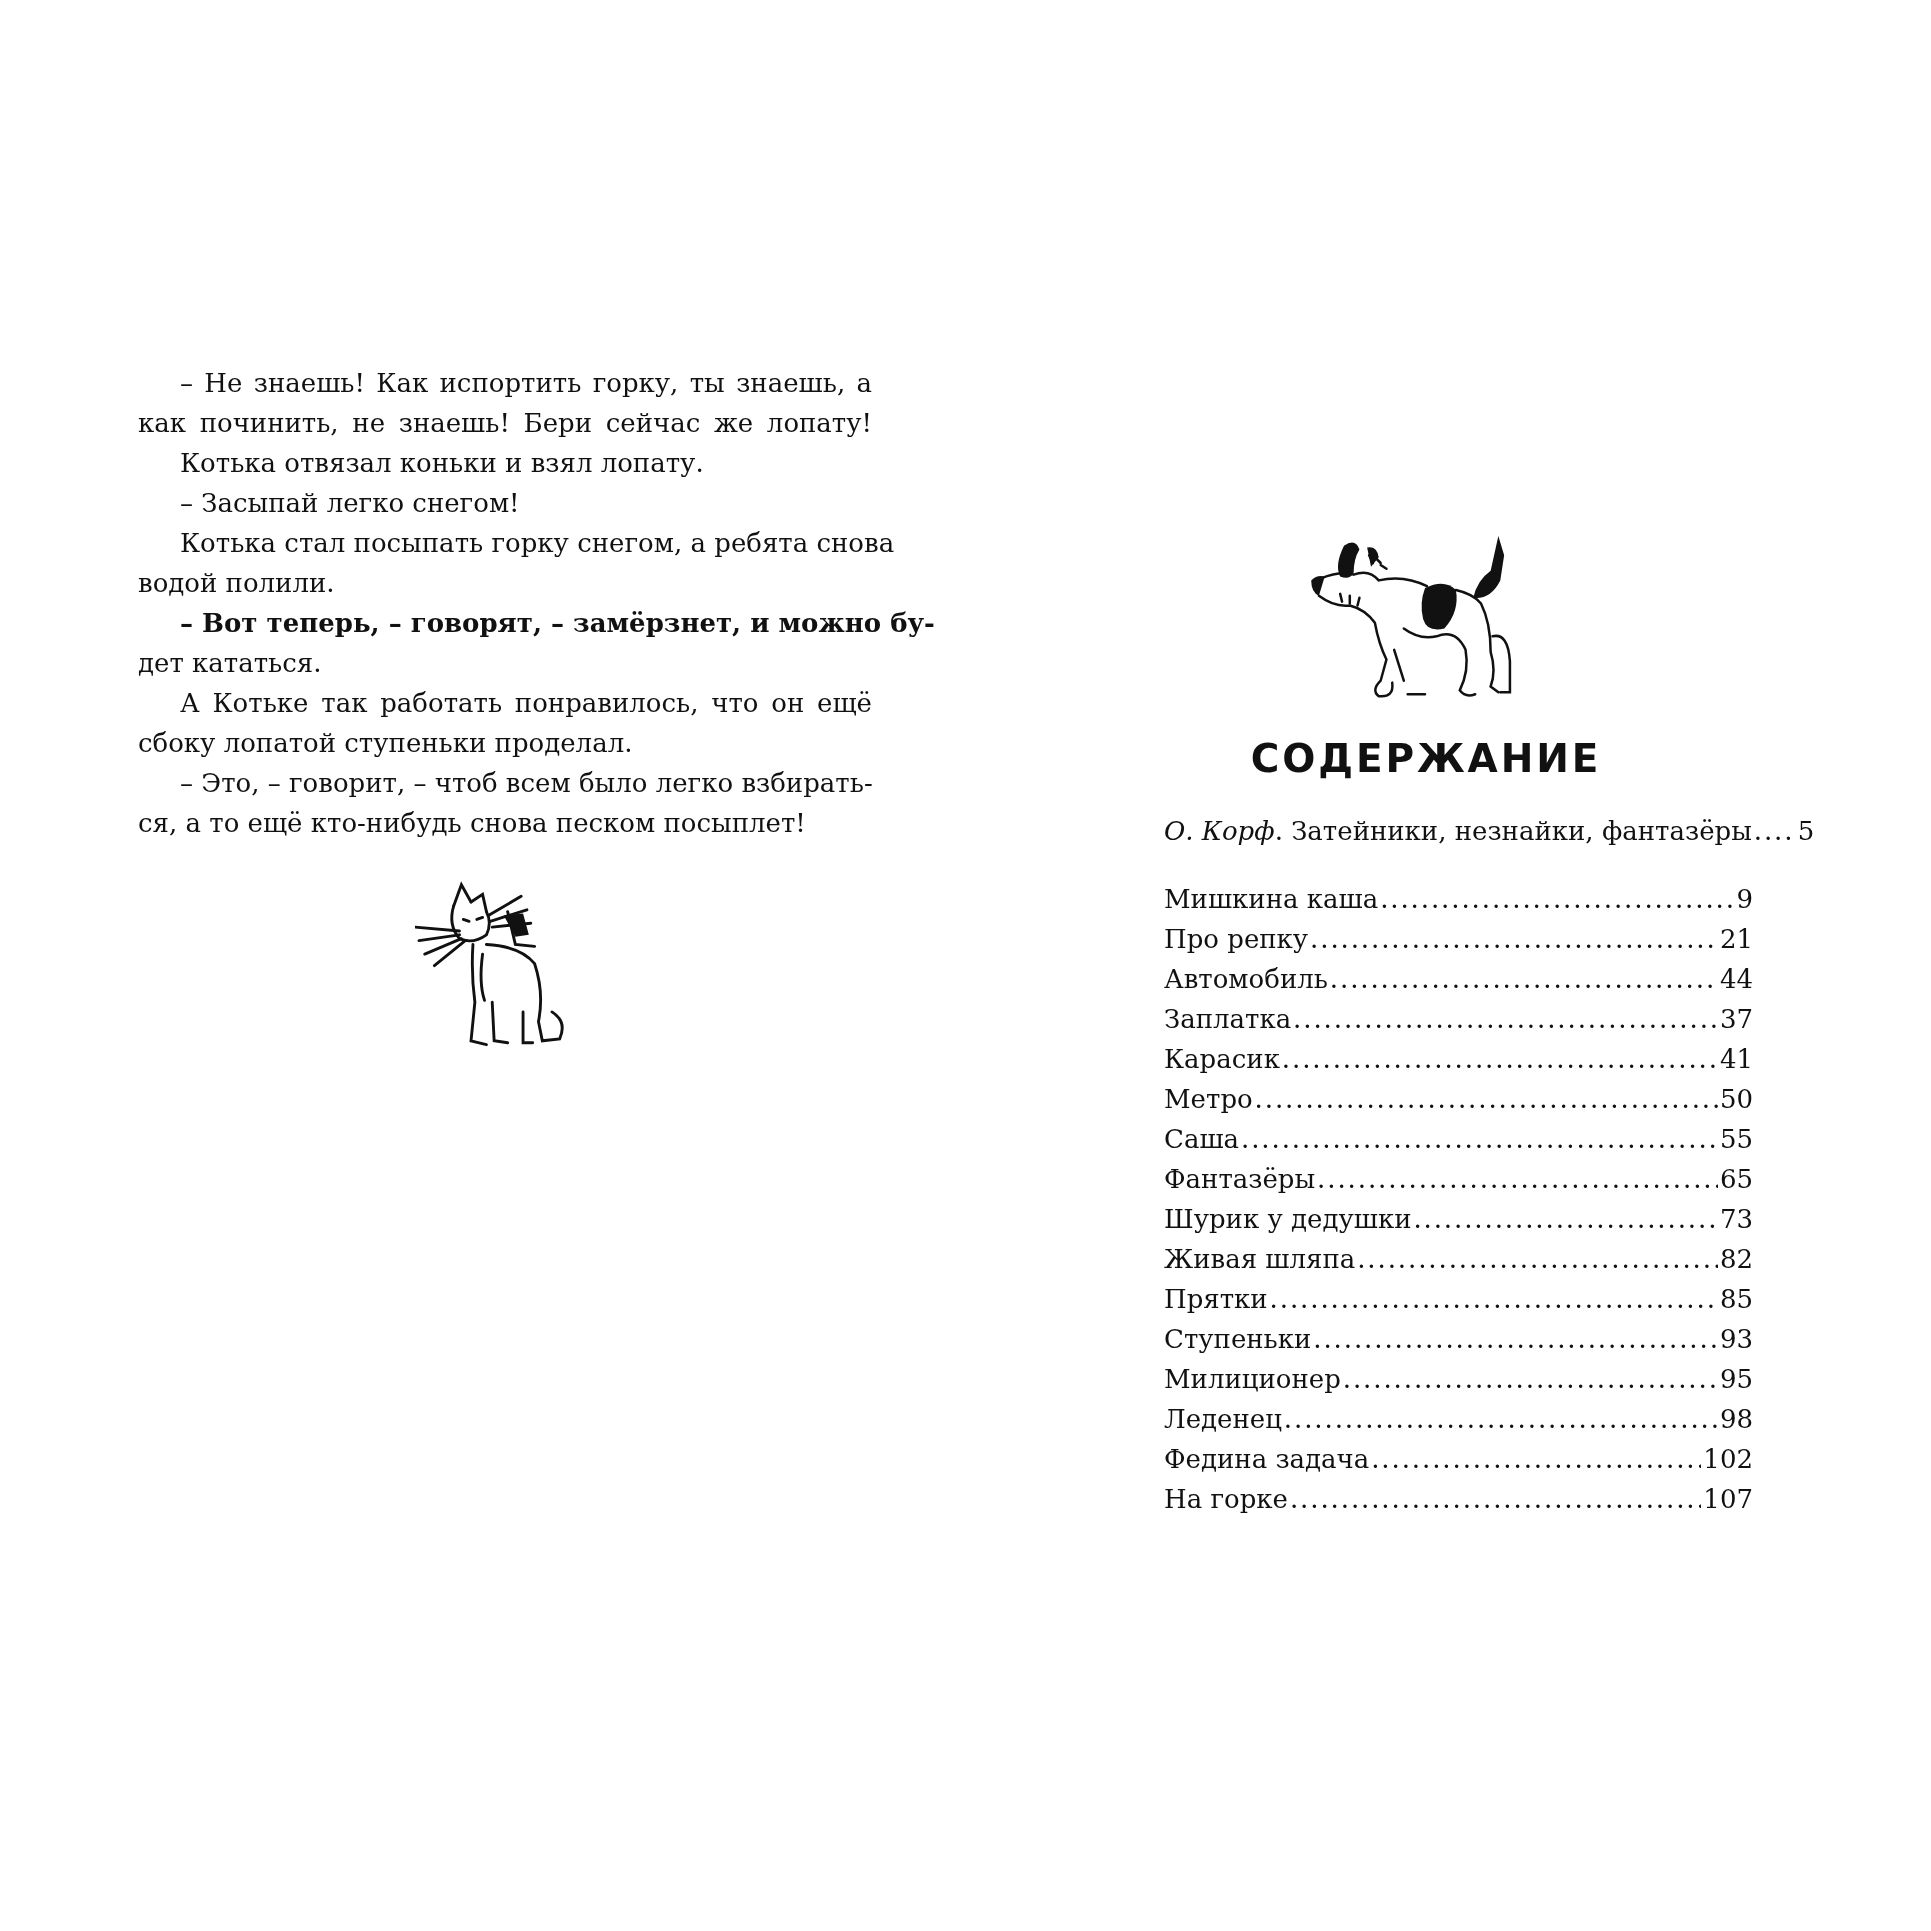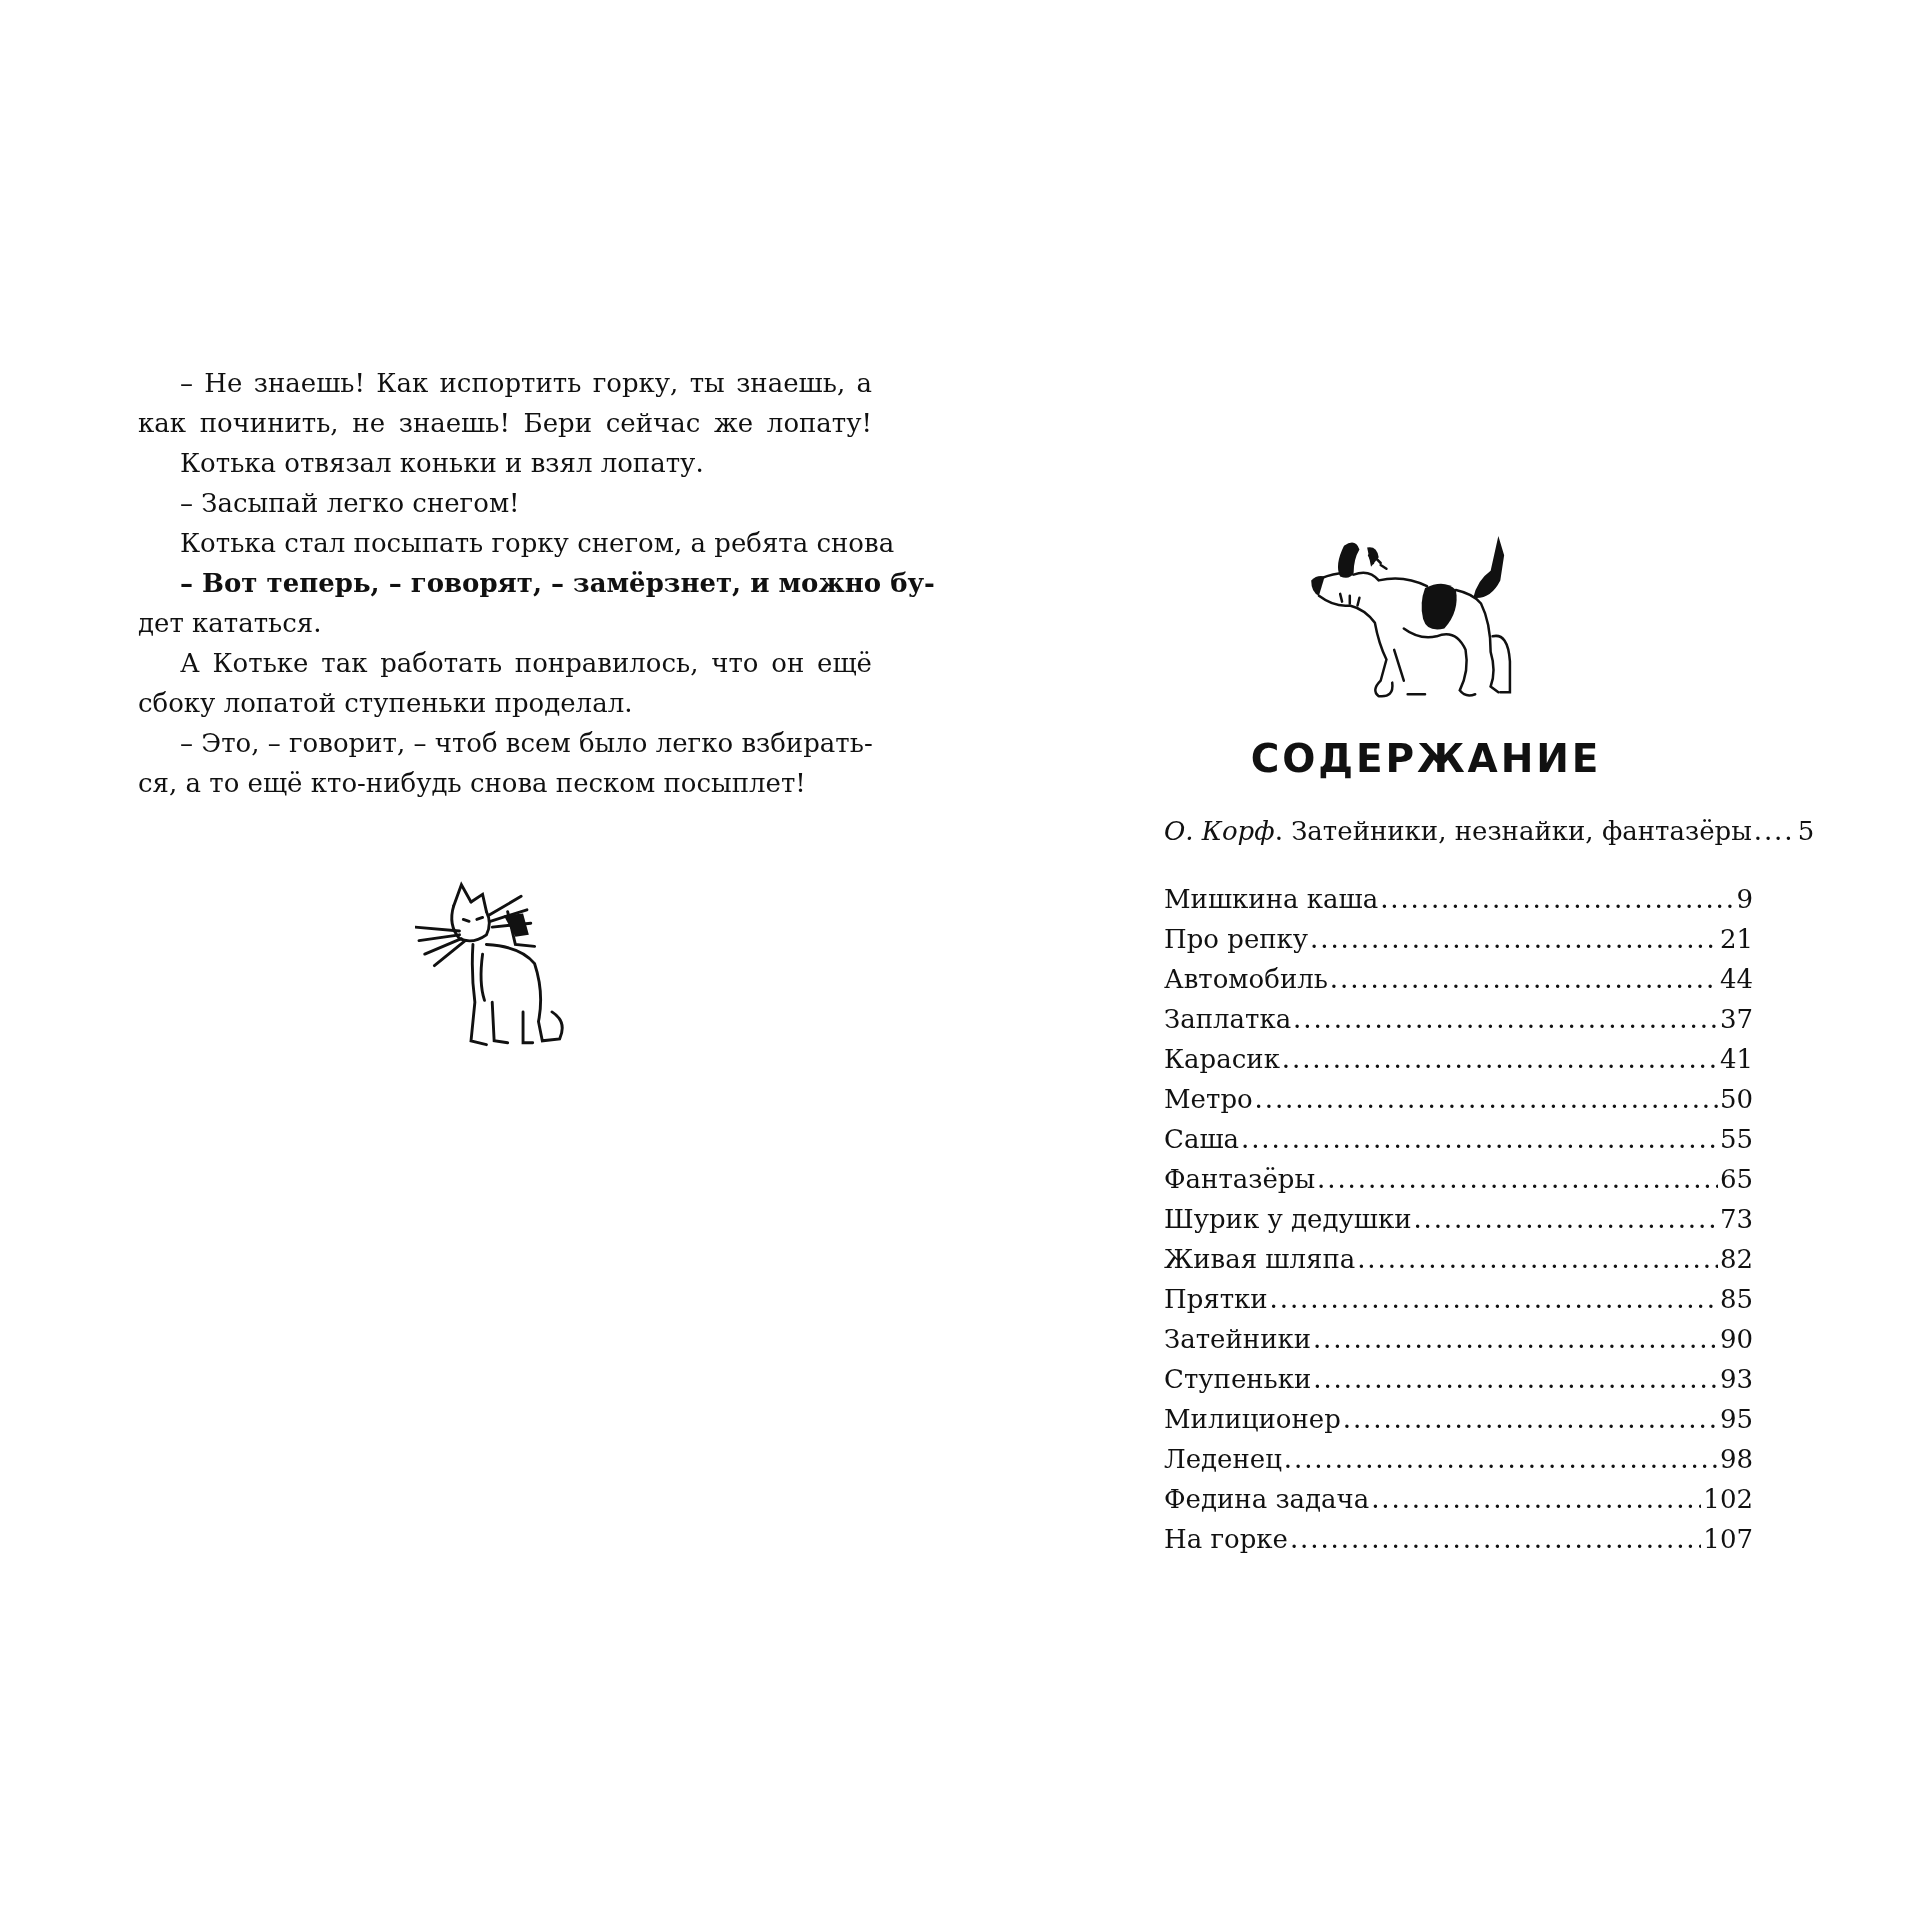--- a/index.html
+++ b/index.html
@@ -25,20 +25,21 @@
 </style>
 </head>
 <body>
 
 <div class="page-left">
   <div class="left-line indent" style="text-align:justify;text-align-last:justify;">– Не знаешь! Как испортить горку, ты знаешь, а</div>
   <div class="left-line" style="text-align:justify;text-align-last:justify;">как починить, не знаешь! Бери сейчас же лопату!</div>
   <div class="left-line indent">Котька отвязал коньки и взял лопату.</div>
   <div class="left-line indent">– Засыпай легко снегом!</div>
   <div class="left-line indent" style="text-align:justify;text-align-last:justify;">Котька стал посыпать горку снегом, а ребята снова</div>
+  <div class="left-line">водой полили.</div>
   <div class="left-line indent" style="text-align:justify;text-align-last:justify;font-weight:bold;">– Вот теперь, – говорят, – замёрзнет, и можно бу-</div>
   <div class="left-line">дет кататься.</div>
   <div class="left-line indent" style="text-align:justify;text-align-last:justify;">А Котьке так работать понравилось, что он ещё</div>
   <div class="left-line">сбоку лопатой ступеньки проделал.</div>
   <div class="left-line indent" style="text-align:justify;text-align-last:justify;">– Это, – говорит, – чтоб всем было легко взбирать-</div>
   <div class="left-line">ся, а то ещё кто-нибудь снова песком посыплет!</div>
 </div>
 
 <svg class="cat" viewBox="0 0 172 192">
   <g fill="none" stroke="#111" stroke-width="3" stroke-linecap="round">
@@ -137,25 +138,20 @@
       <span class="t">Живая шляпа</span>
       <span class="dots"></span>
       <span class="p">82</span>
     </div>
   <div class="toc-row">
       <span class="t">Прятки</span>
       <span class="dots"></span>
       <span class="p">85</span>
     </div>
   <div class="toc-row">
-      <span class="t">Затейники</span>
-      <span class="dots"></span>
-      <span class="p">90</span>
-    </div>
-  <div class="toc-row">
       <span class="t">Ступеньки</span>
       <span class="dots"></span>
       <span class="p">93</span>
     </div>
   <div class="toc-row">
       <span class="t">Милиционер</span>
       <span class="dots"></span>
       <span class="p">95</span>
     </div>
   <div class="toc-row">

